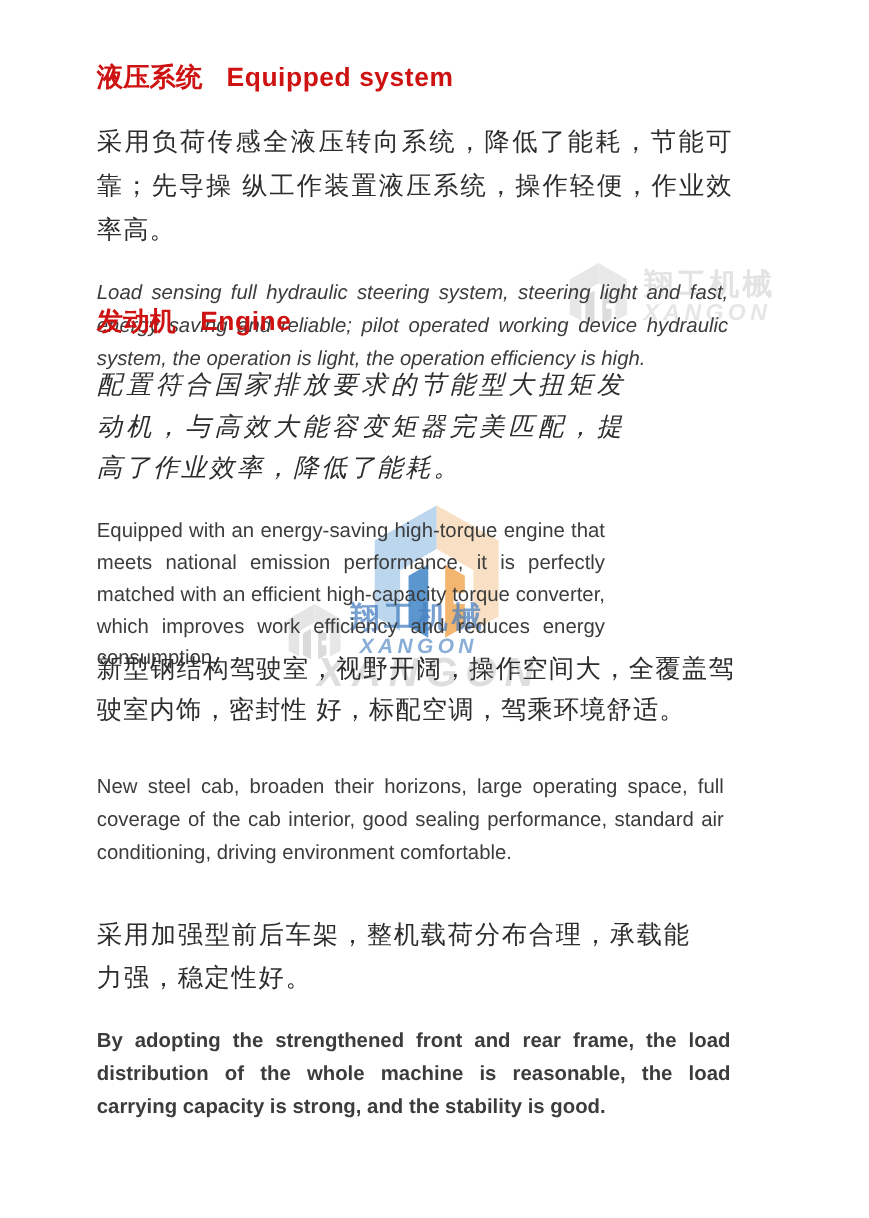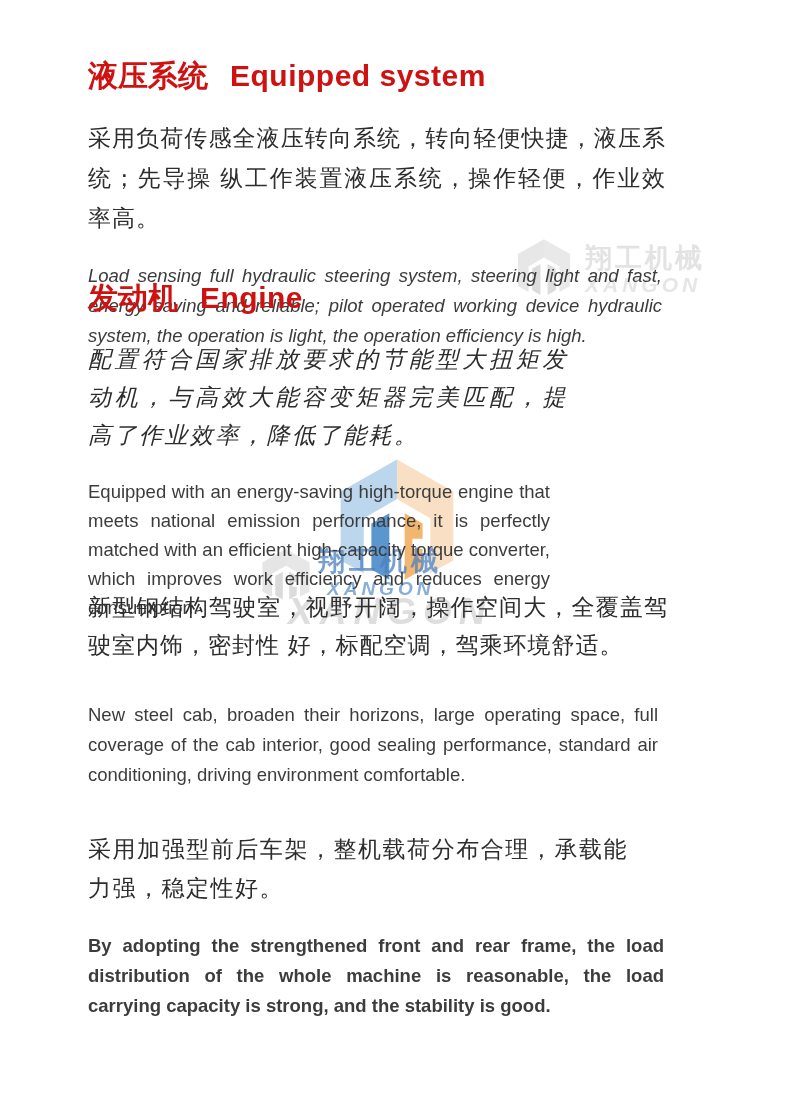--- a/index.html
+++ b/index.html
@@ -13,21 +13,21 @@
 
   
   .section{position:absolute;left:88px;z-index:2;}
   #sec1{top:34px;}
   #sec2{top:256px;}
   #sec3{top:578px;}
   #sec4{top:820px;}
 
   .heading{
     display:flex;align-items:baseline;gap:22px;
-    font-size:30px;line-height:34px;font-weight:bold;
+    font-size:24px;line-height:34px;font-weight:bold;
     color:#CE1111;white-space:nowrap;
   }
   .heading .title-en{letter-spacing:0.5px;}
 
   .zh{
     font-size:23px;color:#2d2d2d;line-height:38px;
     letter-spacing:1px;text-align:justify;margin-top:10px;
   }
   .en{
     font-size:18.5px;color:#3c3c3c;line-height:30px;
@@ -113,21 +113,21 @@
 
   <span class="wm wm-mid-zh">翔工机械</span>
   <span class="wm wm-mid-en-small">XANGON</span>
   <span class="wm wm-mid-en-big">XANGON</span>
 
   <section class="section" id="sec1">
     <h2 class="heading">
       <span class="title-zh">液压系统</span>
       <span class="title-en">Equipped system</span>
     </h2>
-    <p class="zh">采用负荷传感全液压转向系统，转向轻便快捷，液压系统；先导操 纵工作装置液压系统，操作轻便，作业效率高。</p>
+    <p class="zh">采用负荷传感全液压转向系统，降低了能耗，节能可靠；先导操 纵工作装置液压系统，操作轻便，作业效率高。</p>
     <p class="en">Load sensing full hydraulic steering system, steering light and fast, energy saving and reliable; pilot operated working device hydraulic system, the operation is light, the operation efficiency is high.</p>
   </section>
 
   <section class="section" id="sec2">
     <h2 class="heading">
       <span class="title-zh">发动机</span>
       <span class="title-en">Engine</span>
     </h2>
     <p class="zh">配置符合国家排放要求的节能型大扭矩发动机，与高效大能容变矩器完美匹配，提高了作业效率，降低了能耗。</p>
     <p class="en">Equipped with an energy-saving high-torque engine that meets national emission performance, it is perfectly matched with an efficient high-capacity torque converter, which improves work efficiency and reduces energy consumption.</p>

